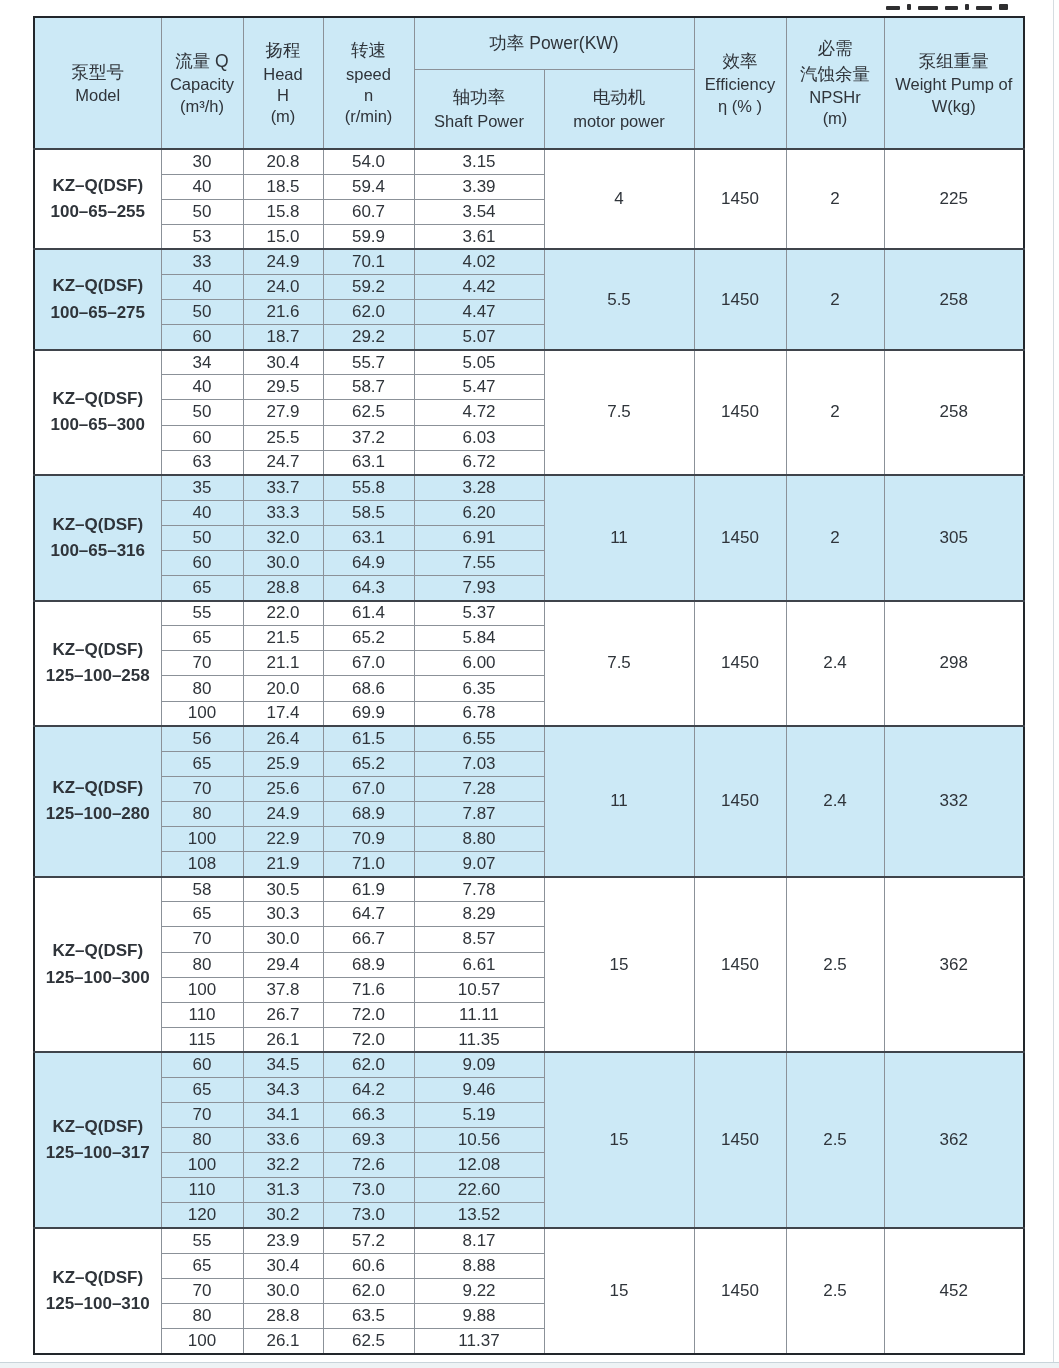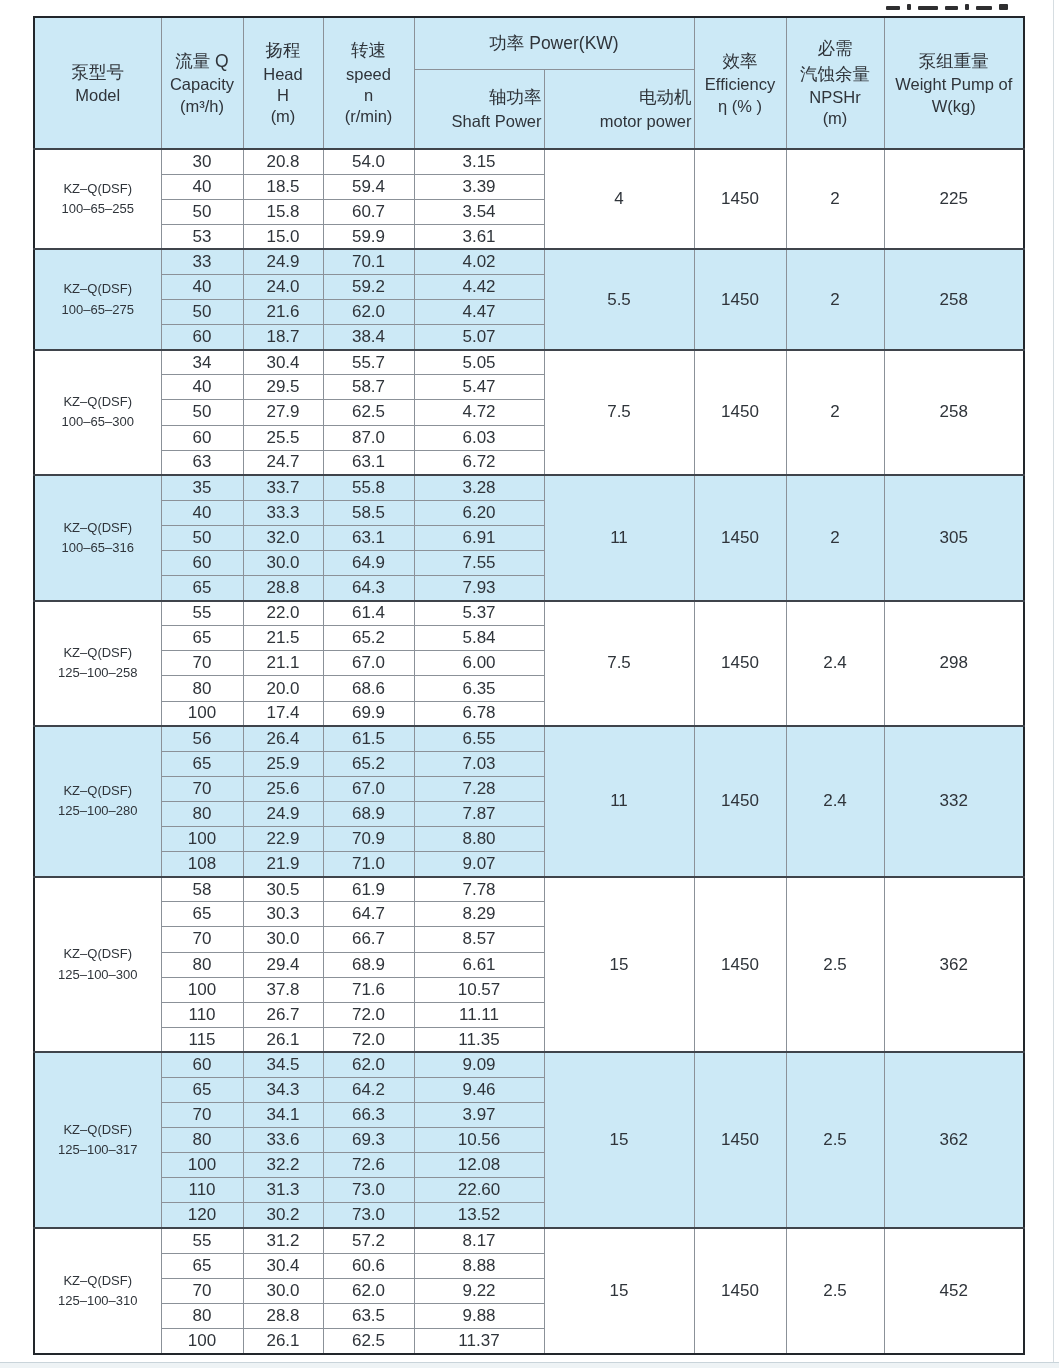--- a/index.html
+++ b/index.html
@@ -37,26 +37,26 @@
     padding:0 2px;font-size:17px;font-weight:normal;
     color:var(--ink);overflow:hidden;
   }
   .spec thead th{background:var(--band);}
   .spec thead tr.top{height:52px;}
   .spec thead tr.sub{height:80px;}
   .spec thead th .zh{font-size:17.5px;line-height:1.45;}
   .spec thead th .en{font-size:16.5px;line-height:1.3;}
   
   .spec thead th[rowspan]{border-bottom:2px solid var(--sep);}
-  .spec thead tr.sub th{border-bottom:2px solid var(--sep);text-align:right;}
+  .spec thead tr.sub th{border-bottom:2px solid var(--sep);}
   
   .spec tbody tr.group-start td,.spec tbody tr.group-start th{border-top:2px solid var(--sep);}
   .spec tbody tr{height:25px;}
   .spec tbody td.band,.spec tbody th.band{background:var(--band);}
-  .spec tbody th.model-cell{font-size:13px;line-height:1.55;font-weight:normal;margin-left:44px;}
+  .spec tbody th.model-cell{font-size:17px;line-height:1.55;font-weight:bold;margin-left:44px;}
 </style>
 </head>
 <body>
 
 <div class="caption-marks">
   <i style="width:14px"></i>
   <i style="width:4px;height:6px"></i>
   <i style="width:20px"></i>
   <i style="width:13px"></i>
   <i style="width:4px;height:6px"></i>
@@ -187,21 +187,21 @@
       </tr>
       <tr>
         <td class="band">50</td>
         <td class="band">21.6</td>
         <td class="band">62.0</td>
         <td class="band">4.47</td>
       </tr>
       <tr>
         <td class="band">60</td>
         <td class="band">18.7</td>
-        <td class="band">38.4</td>
+        <td class="band">29.2</td>
         <td class="band">5.07</td>
       </tr>
       <tr class="group-start">
         <th rowspan="5" class="model-cell">
           <div>KZ–Q(DSF)</div>
           <div>100–65–300</div>
         </th>
         <td>34</td>
         <td>30.4</td>
         <td>55.7</td>
@@ -219,21 +219,21 @@
       </tr>
       <tr>
         <td>50</td>
         <td>27.9</td>
         <td>62.5</td>
         <td>4.72</td>
       </tr>
       <tr>
         <td>60</td>
         <td>25.5</td>
-        <td>87.0</td>
+        <td>37.2</td>
         <td>6.03</td>
       </tr>
       <tr>
         <td>63</td>
         <td>24.7</td>
         <td>63.1</td>
         <td>6.72</td>
       </tr>
       <tr class="group-start">
         <th rowspan="5" class="band model-cell">
@@ -422,21 +422,21 @@
       <tr>
         <td class="band">65</td>
         <td class="band">34.3</td>
         <td class="band">64.2</td>
         <td class="band">9.46</td>
       </tr>
       <tr>
         <td class="band">70</td>
         <td class="band">34.1</td>
         <td class="band">66.3</td>
-        <td class="band">3.97</td>
+        <td class="band">5.19</td>
       </tr>
       <tr>
         <td class="band">80</td>
         <td class="band">33.6</td>
         <td class="band">69.3</td>
         <td class="band">10.56</td>
       </tr>
       <tr>
         <td class="band">100</td>
         <td class="band">32.2</td>
@@ -454,21 +454,21 @@
         <td class="band">30.2</td>
         <td class="band">73.0</td>
         <td class="band">13.52</td>
       </tr>
       <tr class="group-start">
         <th rowspan="5" class="model-cell">
           <div>KZ–Q(DSF)</div>
           <div>125–100–310</div>
         </th>
         <td>55</td>
-        <td>31.2</td>
+        <td>23.9</td>
         <td>57.2</td>
         <td>8.17</td>
         <td rowspan="5">15</td>
         <td rowspan="5">1450</td>
         <td rowspan="5">2.5</td>
         <td rowspan="5">452</td>
       </tr>
       <tr>
         <td>65</td>
         <td>30.4</td>

